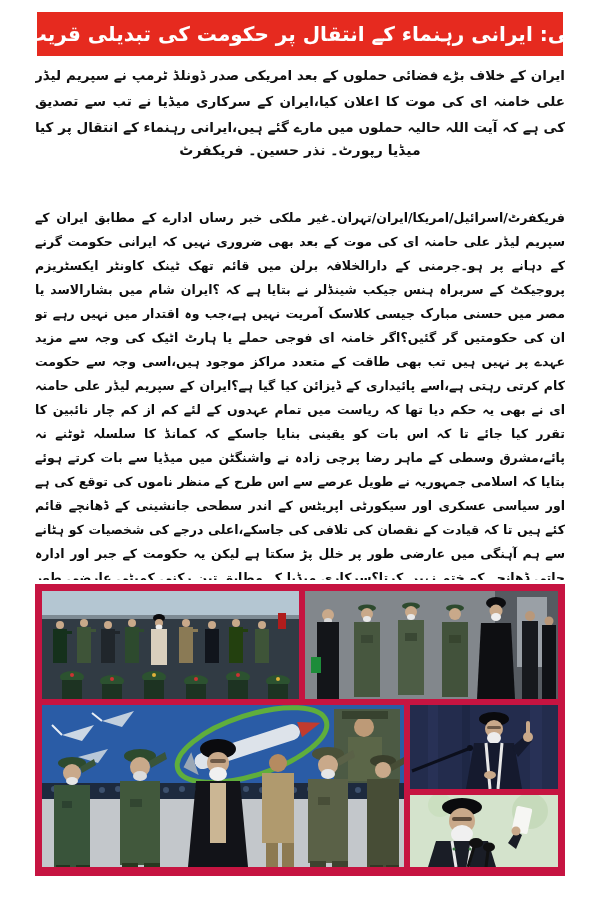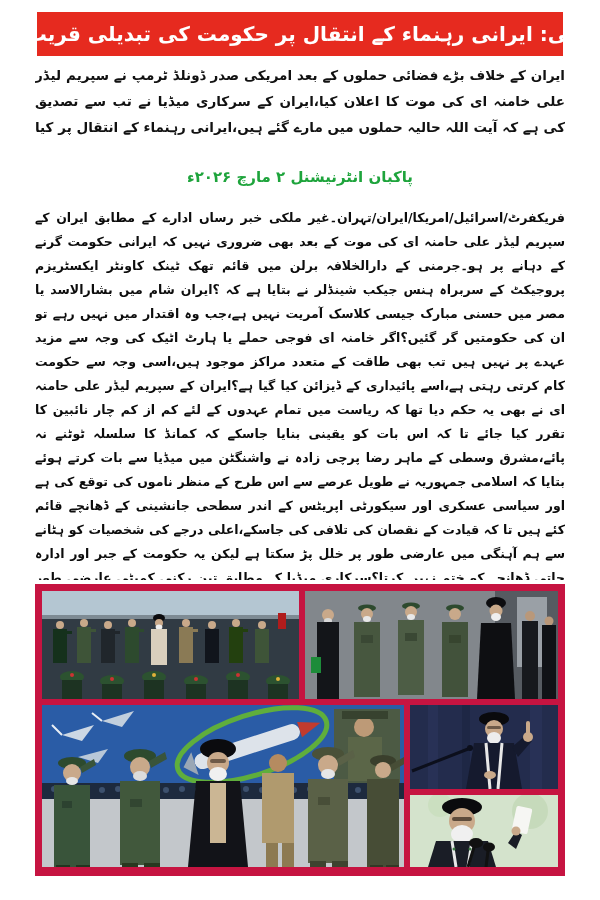--- a/index.html
+++ b/index.html
@@ -54,22 +54,22 @@
 <body>
 
 <div class="page">
 
   <header class="banner">
     <h1>جرمنی: ایرانی رہنماء کے انتقال پر حکومت کی تبدیلی قریب ہے؟</h1>
   </header>
 
   <p class="lede">ایران کے خلاف بڑے فضائی حملوں کے بعد امریکی صدر ڈونلڈ ٹرمپ نے سپریم لیڈر علی خامنہ ای کی موت کا اعلان کیا،ایران کے سرکاری میڈیا نے تب سے تصدیق کی ہے کہ آیت اللہ حالیہ حملوں میں مارے گئے ہیں،ایرانی رہنماء کے انتقال پر کیا حکومت کی تبدیلی قریب ہے؟</p>
 
-
-  <p class="dateline">پاکبان انٹرنیشنل ۲ مارچ ۲۰۲۶ء</p>
+  <p class="byline">میڈیا رپورٹ۔ نذر حسین۔ فریکفرٹ</p>
+
 
   <div class="article-body">فریکفرٹ/اسرائیل/امریکا/ایران/تہران۔غیر ملکی خبر رساں ادارے کے مطابق ایران کے سپریم لیڈر علی حامنہ ای کی موت کے بعد بھی ضروری نہیں کہ ایرانی حکومت گرنے کے دہانے پر ہو۔جرمنی کے دارالخلافہ برلن میں قائم تھک ٹینک کاونٹر ایکسٹریزم پروجیکٹ کے سربراہ ہنس جیکب شینڈلر نے بتایا ہے کہ ؟ایران شام میں بشارالاسد یا مصر میں حسنی مبارک جیسی کلاسک آمریت نہیں ہے،جب وہ اقتدار میں نہیں رہے تو ان کی حکومتیں گر گئیں؟اگر خامنہ ای فوجی حملے یا ہارٹ اٹیک کی وجہ سے مزید عہدے پر نہیں ہیں تب بھی طاقت کے متعدد مراکز موجود ہیں،اسی وجہ سے حکومت کام کرتی رہتی ہے،اسے پائیداری کے ڈیزائن کیا گیا ہے؟ایران کے سپریم لیڈر علی حامنہ ای نے بھی یہ حکم دیا تھا کہ ریاست میں تمام عہدوں کے لئے کم از کم چار نائبین کا تقرر کیا جائے تا کہ اس بات کو یقینی بنایا جاسکے کہ کمانڈ کا سلسلہ ٹوٹنے نہ پائے،مشرق وسطی کے ماہر رضا پرچی زادہ نے واشنگٹن میں میڈیا سے بات کرتے ہوئے بتایا کہ اسلامی جمہوریہ نے طویل عرصے سے اس طرح کے منظر ناموں کی توقع کی ہے اور سیاسی عسکری اور سیکورٹی اپریٹس کے اندر سطحی جانشینی کے ڈھانچے قائم کئے ہیں تا کہ قیادت کے نقصان کی تلافی کی جاسکے،اعلی درجے کی شخصیات کو ہٹانے سے ہم آہنگی میں عارضی طور پر خلل پڑ سکتا ہے لیکن یہ حکومت کے جبر اور ادارہ جاتی ڈھانچے کو ختم نہیں کرتا؟سرکاری میڈیا کے مطابق تین رکنی کمیٹی عارضی طور پر ملک کی قیادت سنبھالے گی۔صدر مسعود پیشکیان،عدلیہ کے سربراہ غلام حسین محسنی ایچی اور گارڈین کونسل کے ایک وکیل۔خامنہ ای کی جانشینی کون کرے گا یہ ابھی تک واضح نہیں ہے۔ماضی کی قیاس آرائیاں خامنہ ای کے بیٹے مجتبی پر مرکوز ہیں جو شاذ و نادر ہی عوام میں نظر آتے ہیں۔</div>
 
   <div class="gallery">
 
     <div class="g-row1">
 
       <svg width="257" height="108" viewBox="0 0 257 108">
         <rect width="257" height="108" fill="#313b44"></rect>
         <rect width="257" height="26" fill="#b4c6d2"></rect>

